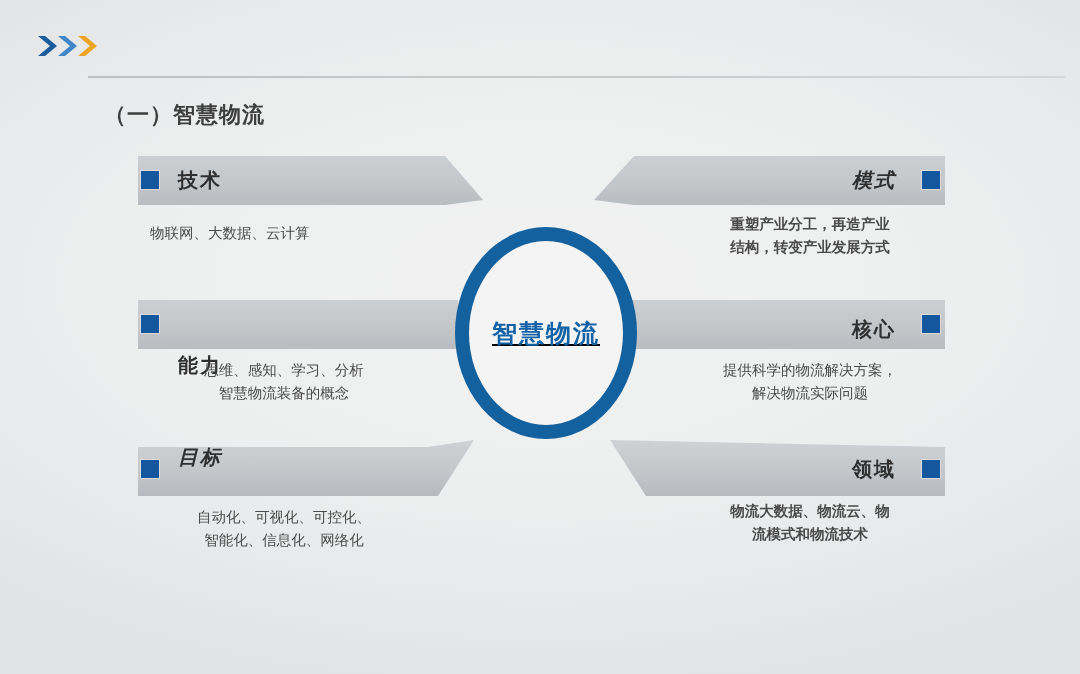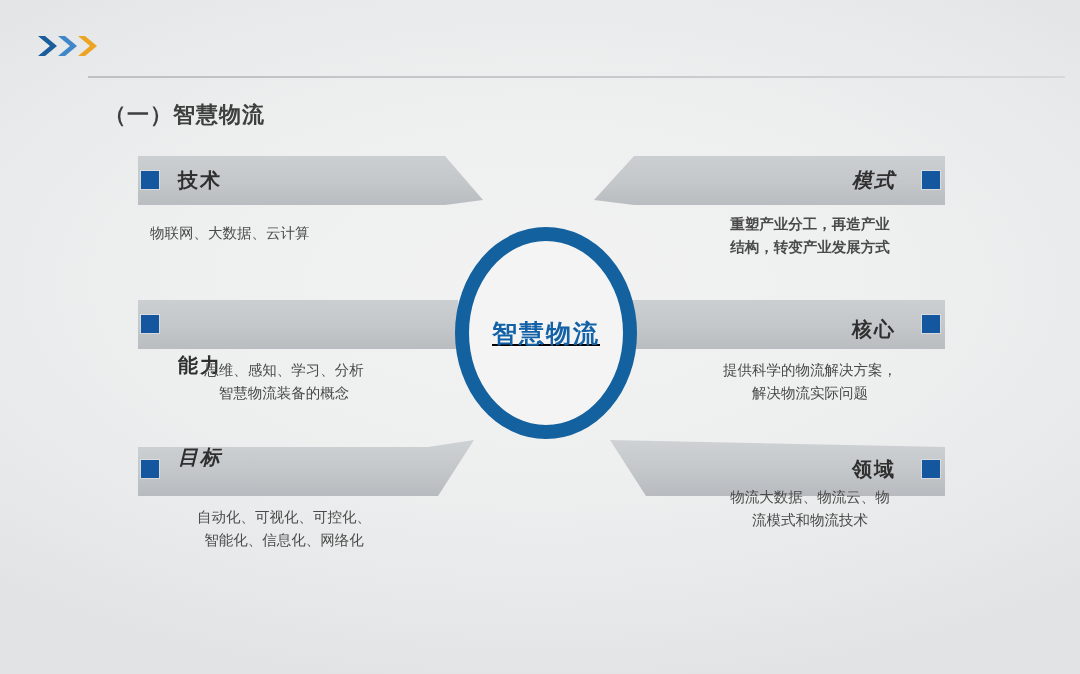--- a/index.html
+++ b/index.html
@@ -178,21 +178,21 @@
     <div class="body-text body-right" style="left:685px; top:73px; width:250px;font-weight:bold;">重塑产业分工，再造产业
 结构，转变产业发展方式</div>
 
     <div class="bullet" style="left:922px; top:175px;"></div>
     <div class="bar-title" style="left:852px; top:176px;">核心</div>
     <div class="body-text body-right" style="left:685px; top:219px; width:250px;">提供科学的物流解决方案，
 解决物流实际问题</div>
 
     <div class="bullet" style="left:922px; top:320px;"></div>
     <div class="bar-title" style="left:852px; top:316px;">领域</div>
-    <div class="body-text body-right" style="left:685px; top:346px; width:250px;">物流大数据、物流云、物
+    <div class="body-text body-right" style="left:685px; top:360px; width:250px;font-weight:bold;">物流大数据、物流云、物
 流模式和物流技术</div>
 
     <div id="center-circle">
       <span id="center-label">智慧物流</span>
     </div>
 
   </div>
 
   <div id="watermark"></div>
 

